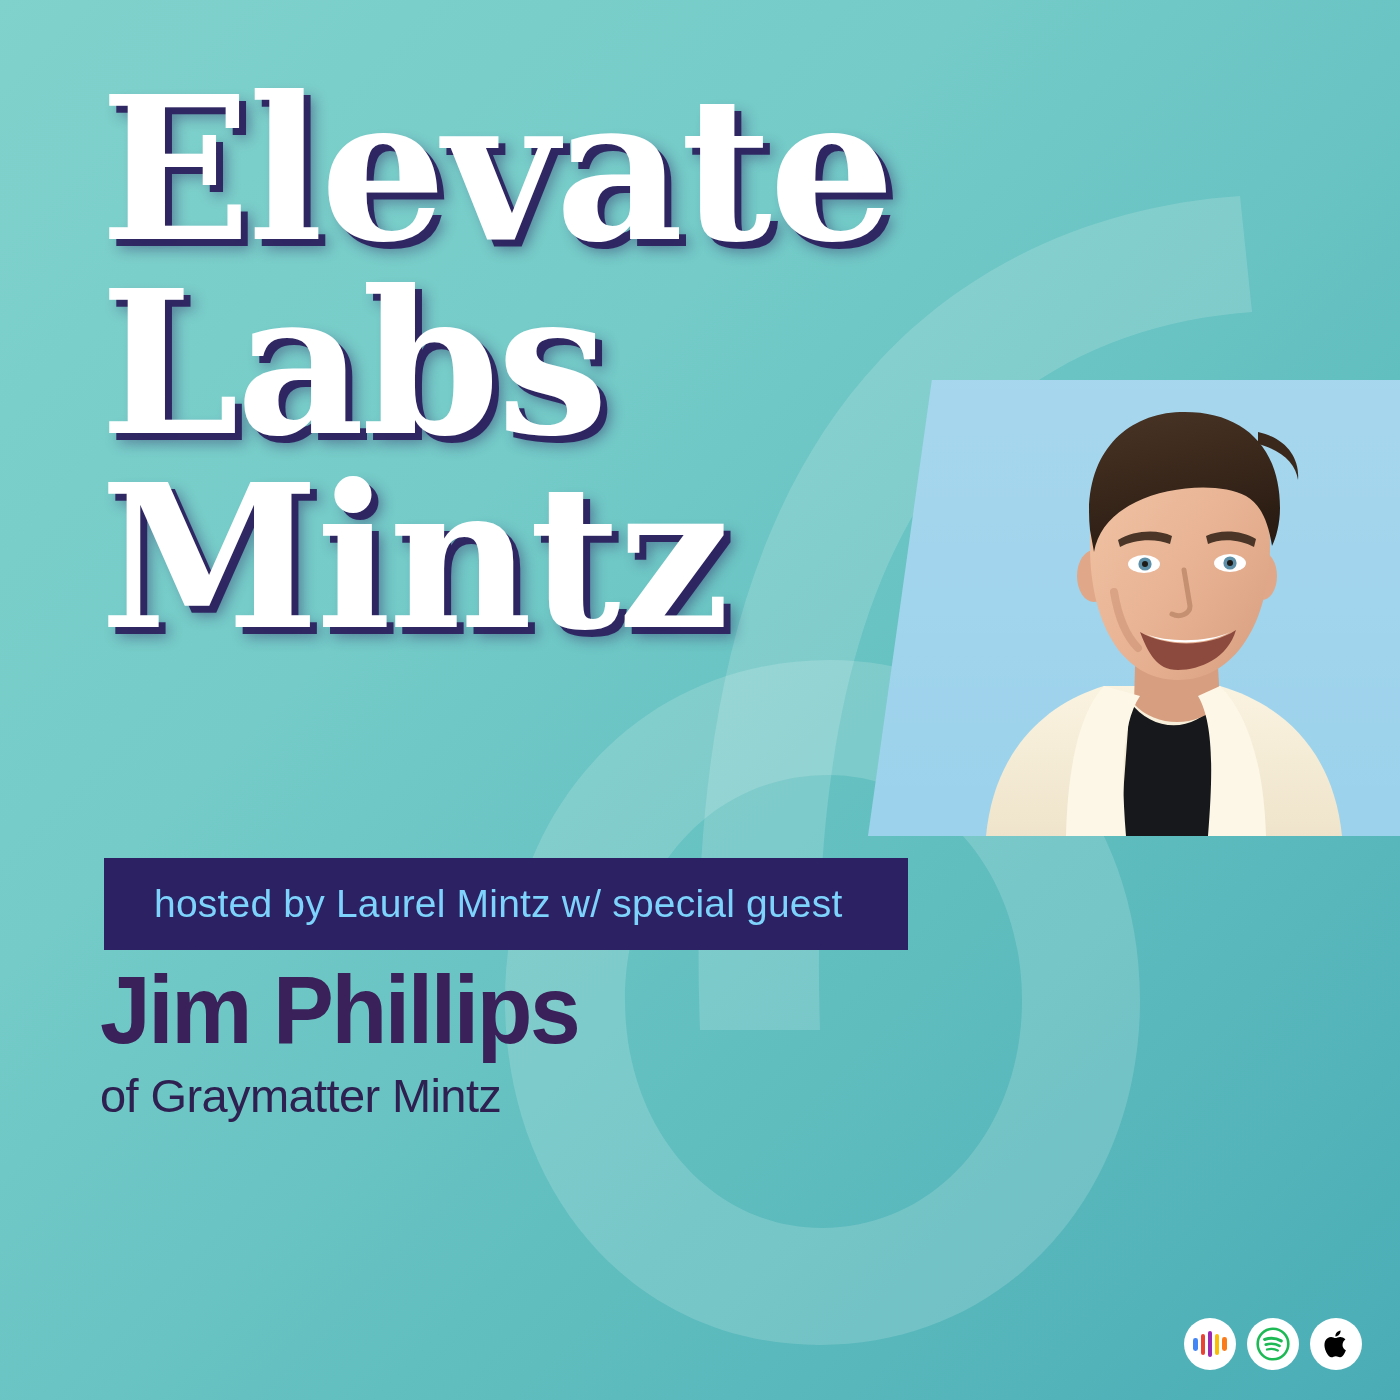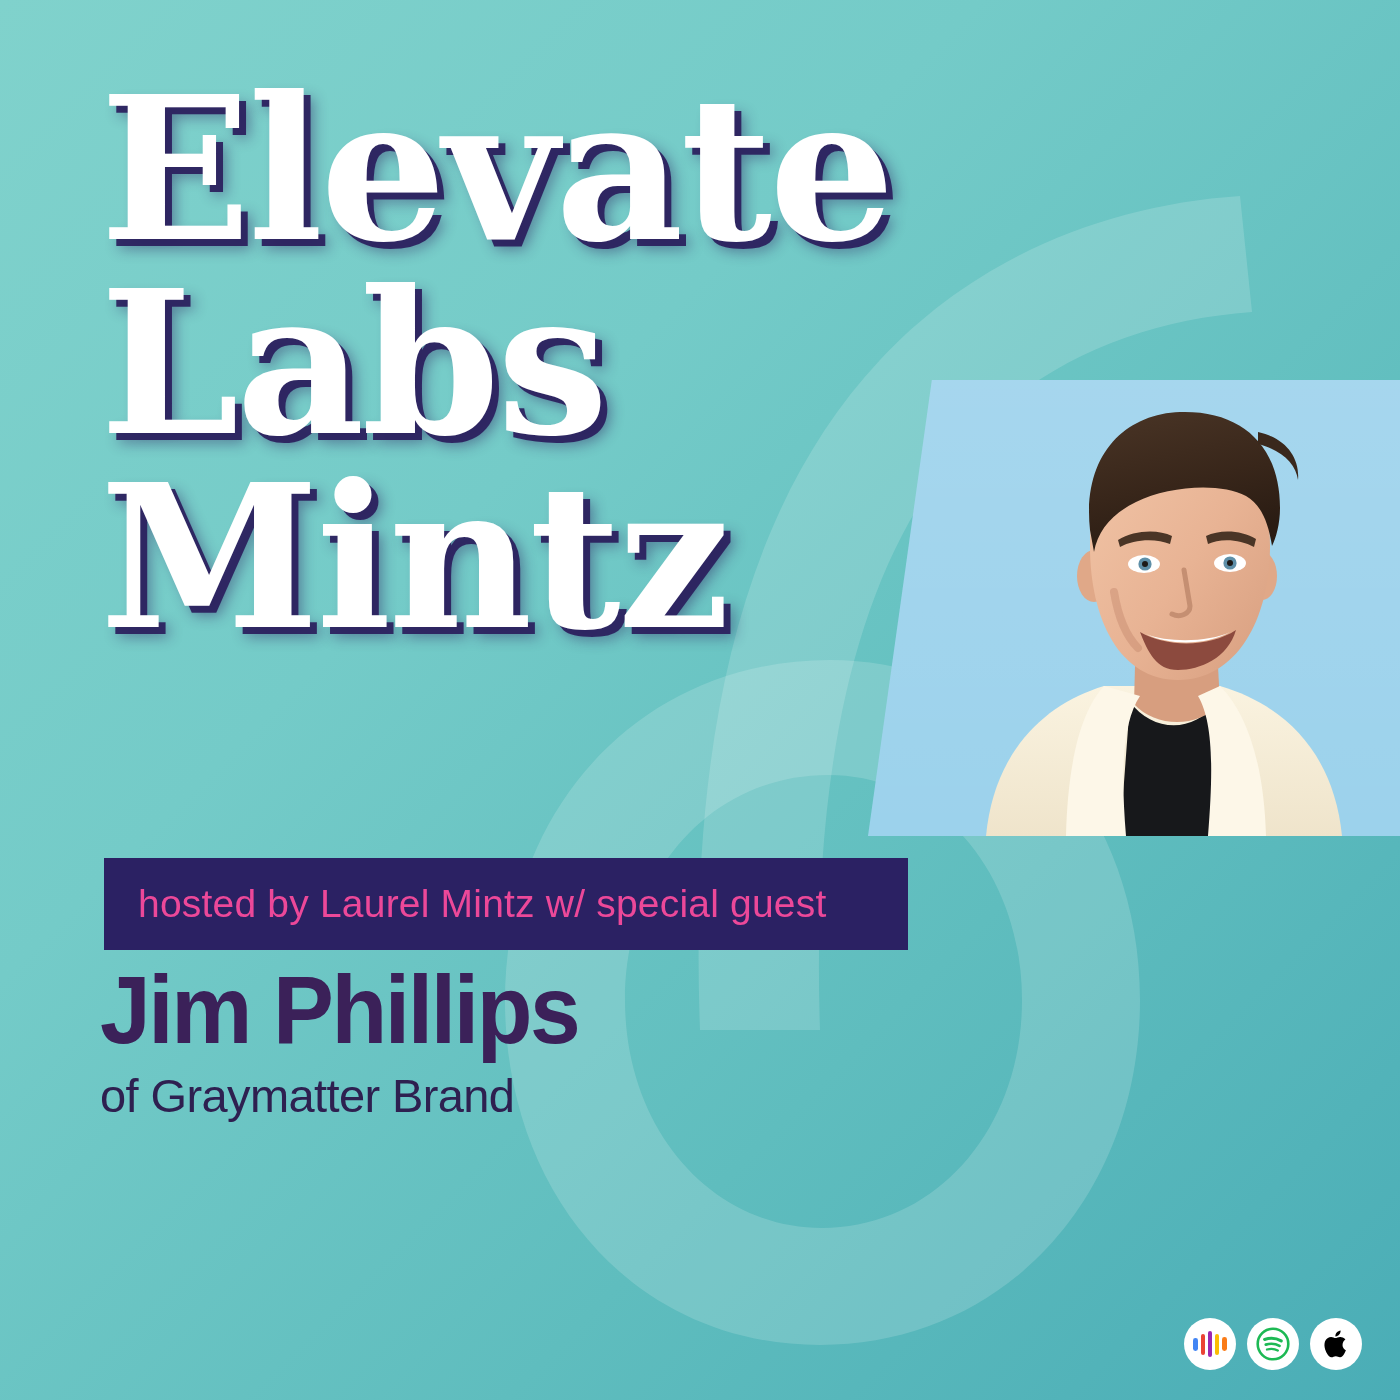--- a/index.html
+++ b/index.html
@@ -78,27 +78,28 @@
     position: absolute;
     left: 104px;
     top: 858px;
     width: 804px;
     height: 92px;
     background: #2B2163;
     display: flex;
     align-items: center;
   }
   .host-text {
-    color: #ec4899;
+    color: #7dd3fc;
     font-family: "Liberation Sans", sans-serif;
     font-weight: 400;
     font-size: 39px;
     letter-spacing: 0.2px;
     padding-left: 34px;
     white-space: nowrap;
+    margin-left: 16px;
   }
 
   
   .guest-name {
     position: absolute;
     left: 100px;
     top: 962px;
     color: #3B2159;
     font-family: "Liberation Sans", sans-serif;
     font-weight: bold;
@@ -244,21 +245,21 @@
     <div class="title-line l1">Elevate</div>
     <div class="title-line l2">Labs</div>
     <div class="title-line l3">Mintz</div>
   </div>
 
   <div class="host-bar">
     <span class="host-text">hosted by Laurel Mintz w/ special guest</span>
   </div>
 
   <div class="guest-name">Jim Phillips</div>
-  <div class="guest-company">of Graymatter Brand</div>
+  <div class="guest-company">of Graymatter Mintz</div>
 
   <div class="badges">
 
     <div class="badge" title="Google Podcasts">
       <span class="gp-bars">
         <i class="gp-bar" style="height:13px;background:#4285F4;"></i>
         <i class="gp-bar" style="height:21px;background:#EA4335;"></i>
         <i class="gp-bar" style="height:26px;background:#9C27B0;"></i>
         <i class="gp-bar" style="height:21px;background:#FBBC04;"></i>
         <i class="gp-bar" style="height:14px;background:#FA7B17;"></i>

